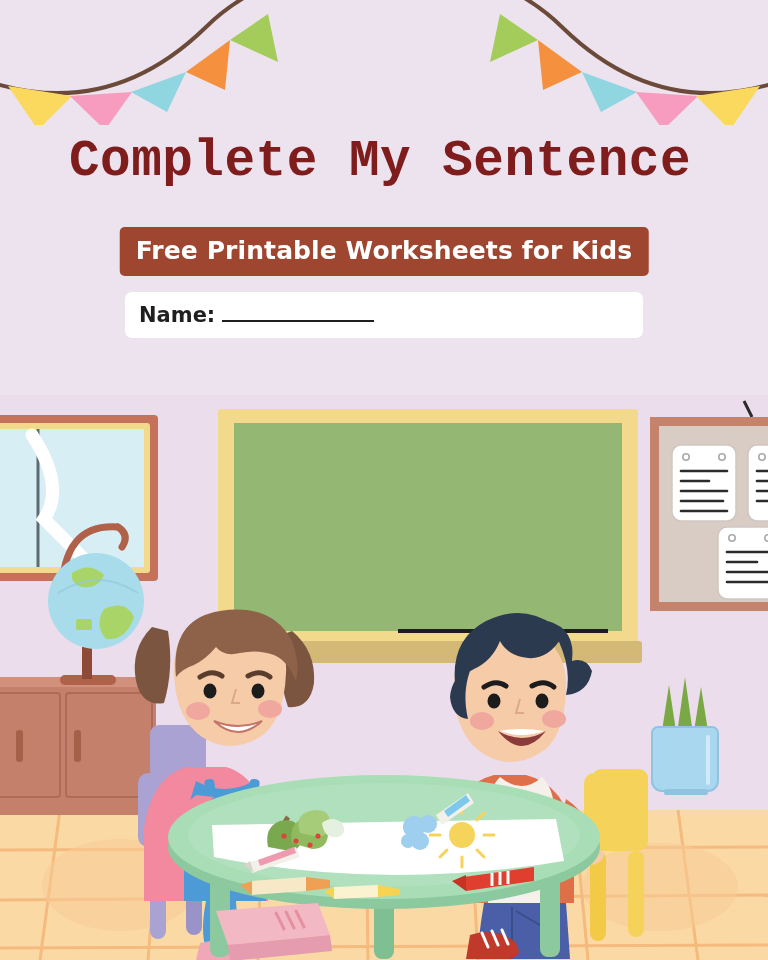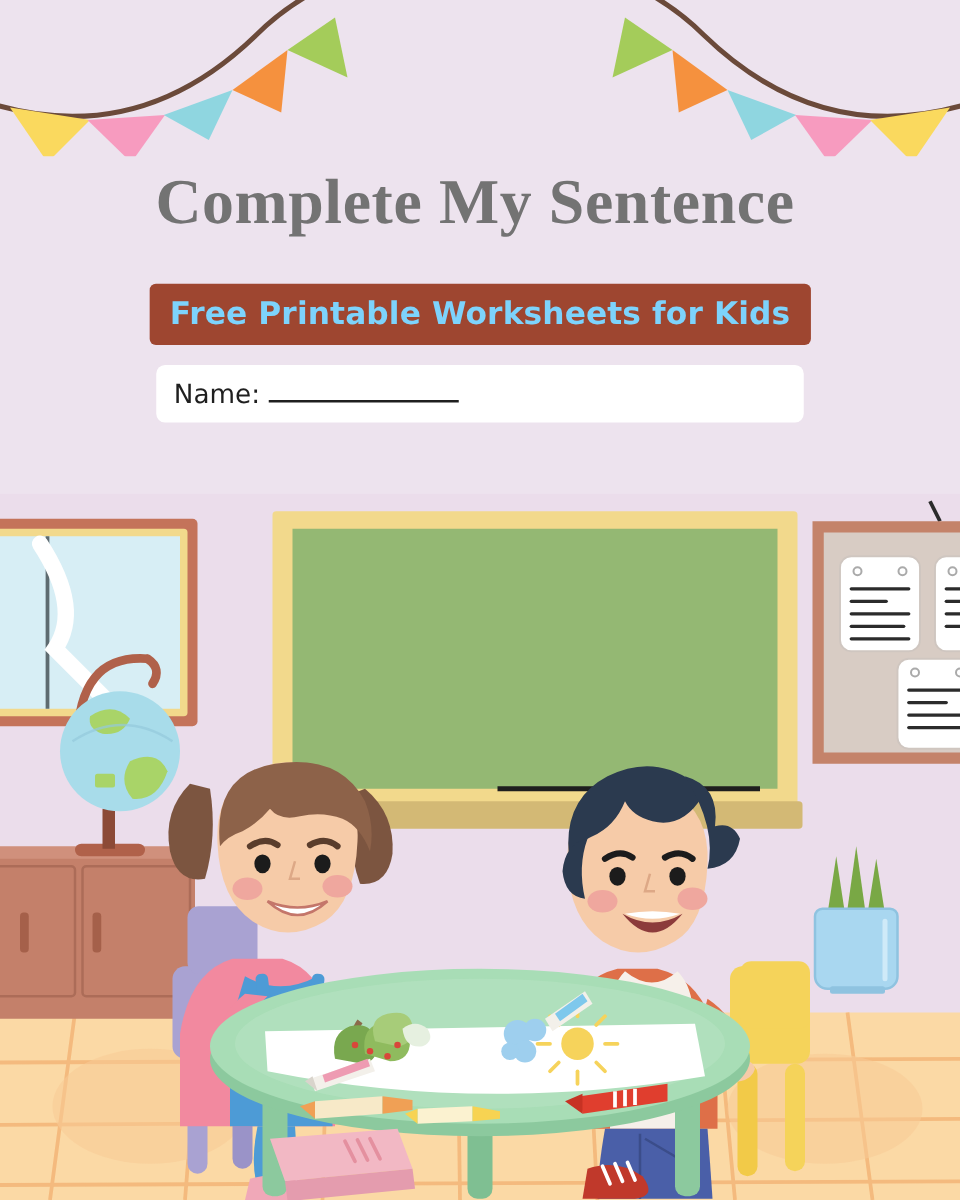--- a/index.html
+++ b/index.html
@@ -21,54 +21,54 @@
   .bunting.right { right: -10px; }
 
   
   #title {
     position: absolute;
     top: 133px; left: 0; width: 760px;
     text-align: center;
     font-size: 51px;
     font-weight: 700;
     letter-spacing: 0.5px;
-    color: #737373;
-    font-family: Liberation Serif, serif;
+    color: #7f1d1d;
+    font-family: Liberation Mono, monospace;
     white-space: nowrap;
   }
   #subtitle-banner {
     position: absolute;
     top: 227px; left: 50%;
     transform: translateX(-50%);
     background: #9E4630;
     border-radius: 5px;
     padding: 9px 16px 11px 16px;
   }
   #subtitle-text {
-    color: #7dd3fc;
+    color: #ffffff;
     font-size: 25px;
     font-weight: 700;
     letter-spacing: 0.1px;
     white-space: nowrap;
     font-family: "DejaVu Sans", sans-serif;
   }
   #namebar {
     position: absolute;
     top: 292px; left: 50%;
     transform: translateX(-50%);
     width: 518px; height: 46px;
     background: #FFFFFF;
     border-radius: 7px;
     display: flex;
     align-items: center;
     padding: 0 14px;
   }
   .field { display: flex; align-items: baseline; }
   .field-label {
-    font-size: 21px; color: #1F1F1F; font-weight: 400;
+    font-size: 21px; color: #1F1F1F; font-weight: 700;
     font-family: "DejaVu Sans", sans-serif;
   }
   .field-blank {
     display: inline-block;
     border-bottom: 2px solid #1F1F1F;
     height: 17px;
   }
   #name-blank  { width: 152px; margin-left: 7px; }
   #class-blank { width: 164px; margin-left: 2px; }
   #class-field { margin-left: 23px; }

